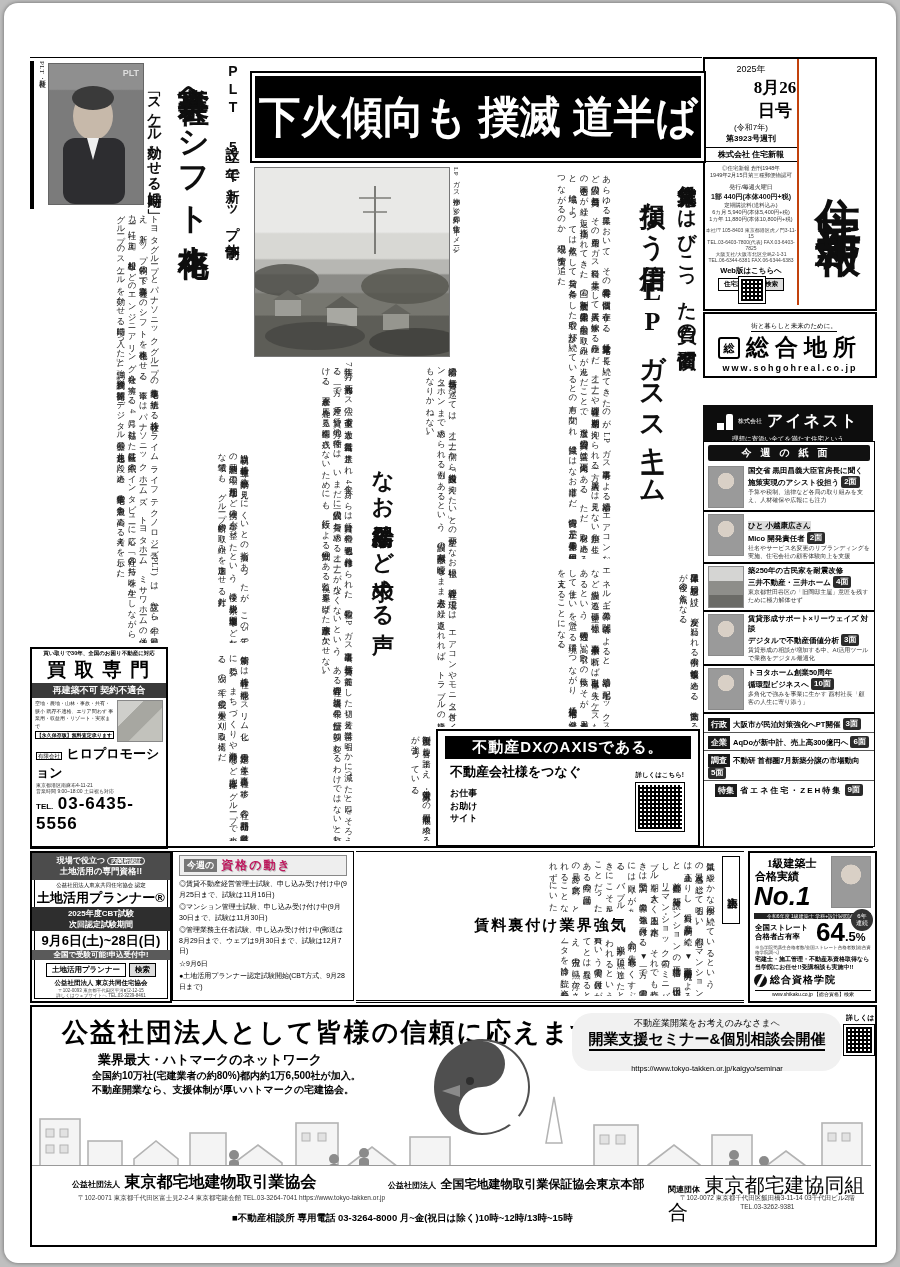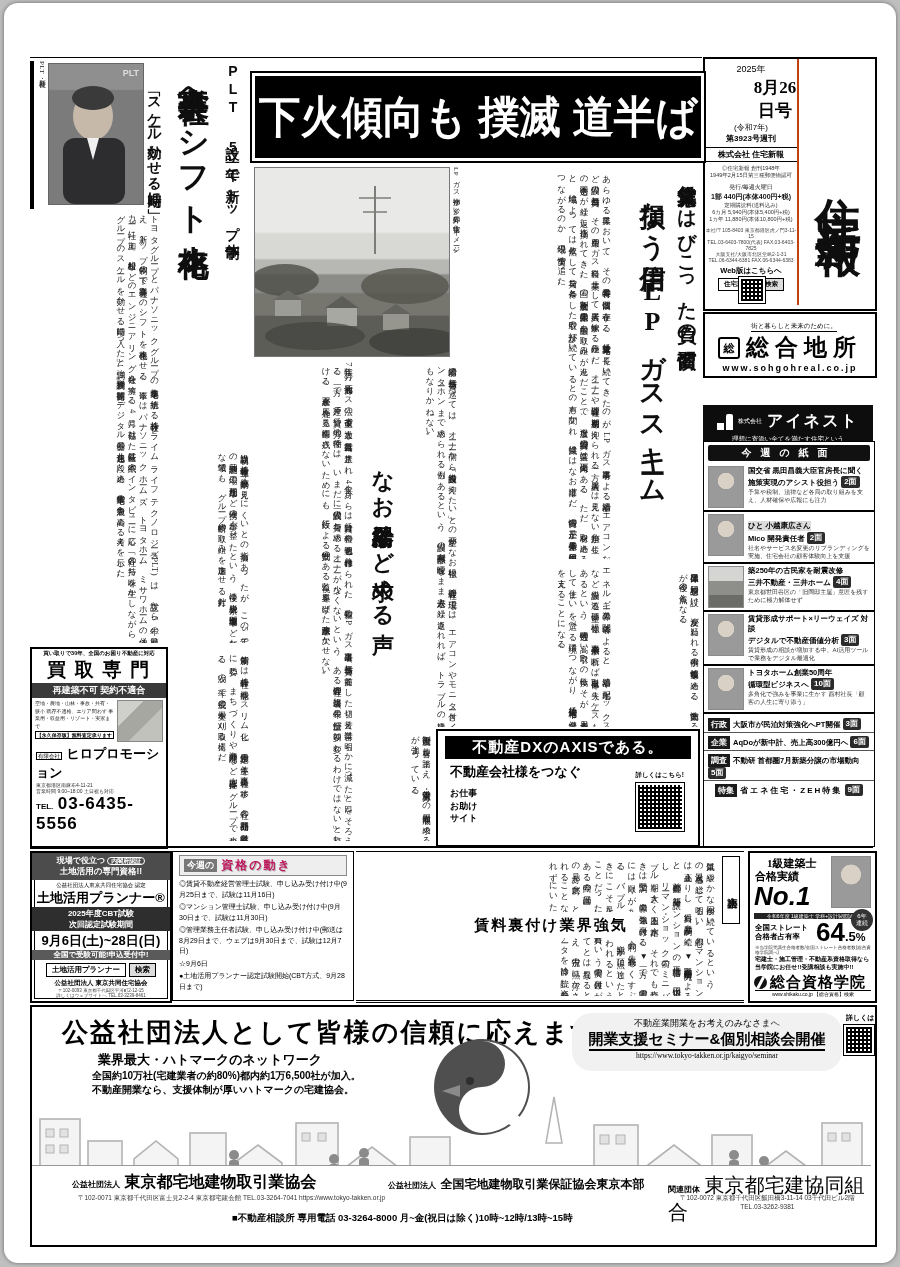--- a/index.html
+++ b/index.html
@@ -296,35 +296,35 @@
       <span>6年</span>
       <span>連続</span>
     </div>
     <div class="ab" style="left:5px;top:92px;right:4px;font-size:4.5px;color:#333;">※当学院受講生合格者数/全国ストレート合格者数(総合資格学院調べ)</div>
     <div class="ab" style="left:5px;top:102px;right:4px;font-size:6px;font-weight:700;">宅建士・施工管理・不動産系資格取得なら</div>
     <div class="ab" style="left:5px;top:110px;right:4px;font-size:6px;font-weight:700;">当学院にお任せ!!受講相談も実施中!!</div>
     <div class="ab" style="left:4px;top:120px;display:flex;align-items:center;gap:3px;">
       <span style="width:13px;height:13px;border-radius:50%;background:#111;display:inline-block;position:relative;overflow:hidden;">
             <span style="position:absolute;left:5px;top:-2px;width:3px;height:18px;background:#fff;transform:rotate(28deg);"></span>
           </span>
-      <span style="font-size:15px;font-weight:900;letter-spacing:1px;">総合資格学院</span>
+      <span style="font-size:10px;font-weight:900;letter-spacing:1px;">総合資格学院</span>
     </div>
     <div class="ab" style="left:5px;top:137px;right:4px;font-size:5px;text-align:center;border-top:1px solid #000;">www.shikaku.co.jp 【総合資格】検索</div>
   </div>
 
   <div class="ab box" style="left:26px;top:1002px;width:843px;height:238px;border-width:2px;overflow:hidden;">
     <div class="ab serif" style="left:30px;top:8px;font-size:26px;font-weight:700;letter-spacing:2px;">公益社団法人として皆様の信頼に応えます</div>
     <div class="ab" style="left:66px;top:44px;font-size:13px;font-weight:900;">業界最大・ハトマークのネットワーク</div>
     <div class="ab" style="left:60px;top:62px;font-size:10px;font-weight:600;">全国約10万社(宅建業者の約80%)都内約1万6,500社が加入。</div>
     <div class="ab" style="left:60px;top:76px;font-size:10px;font-weight:600;">不動産開業なら、支援体制が厚いハトマークの宅建協会。</div>
 
     <div class="ab" style="left:540px;top:6px;width:270px;height:58px;background:#f1f1f1;border-radius:20px;text-align:center;">
       <div style="font-size:9px;margin-top:4px;">不動産業開業をお考えのみなさまへ</div>
       <div style="font-size:15px;font-weight:900;border-bottom:2px solid #000;display:inline-block;">開業支援セミナー&amp;個別相談会開催</div>
-      <div style="font-size:7.5px;margin-top:0;font-family:Liberation Serif, serif;">https://www.tokyo-takken.or.jp/kaigyo/seminar</div>
+      <div style="font-size:7.5px;margin-top:13px;">https://www.tokyo-takken.or.jp/kaigyo/seminar</div>
     </div>
     <div class="ab" style="left:814px;top:6px;font-size:7px;font-weight:700;">詳しくは</div>
     <div class="qr ab" style="left:812px;top:18px;width:26px;height:26px;"></div>
 
     <svg class="ab" style="left:2px;top:82px;" width="836" height="110" viewBox="0 0 836 110">
       <g stroke="#b3b3b3" stroke-width="1.6" fill="#f4f4f4">
         <rect x="6" y="30" width="40" height="80"></rect>
             <rect x="54" y="52" width="34" height="58"></rect>
         <polygon points="100,110 100,70 122,52 144,70 144,110"></polygon>
         <rect x="156" y="44" width="36" height="66"></rect>

